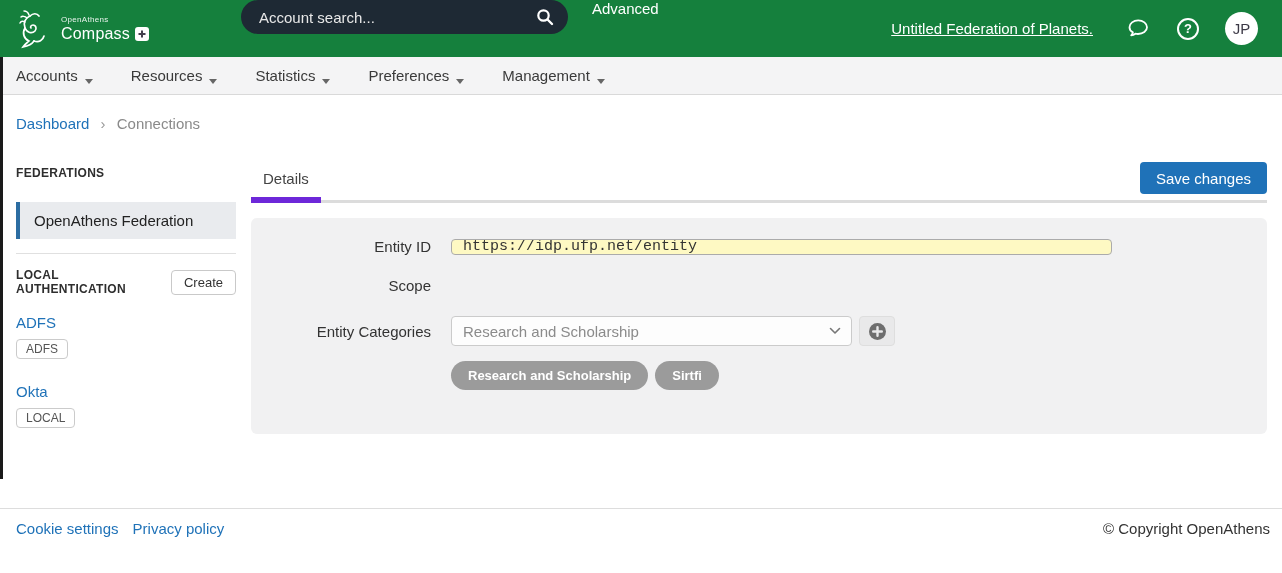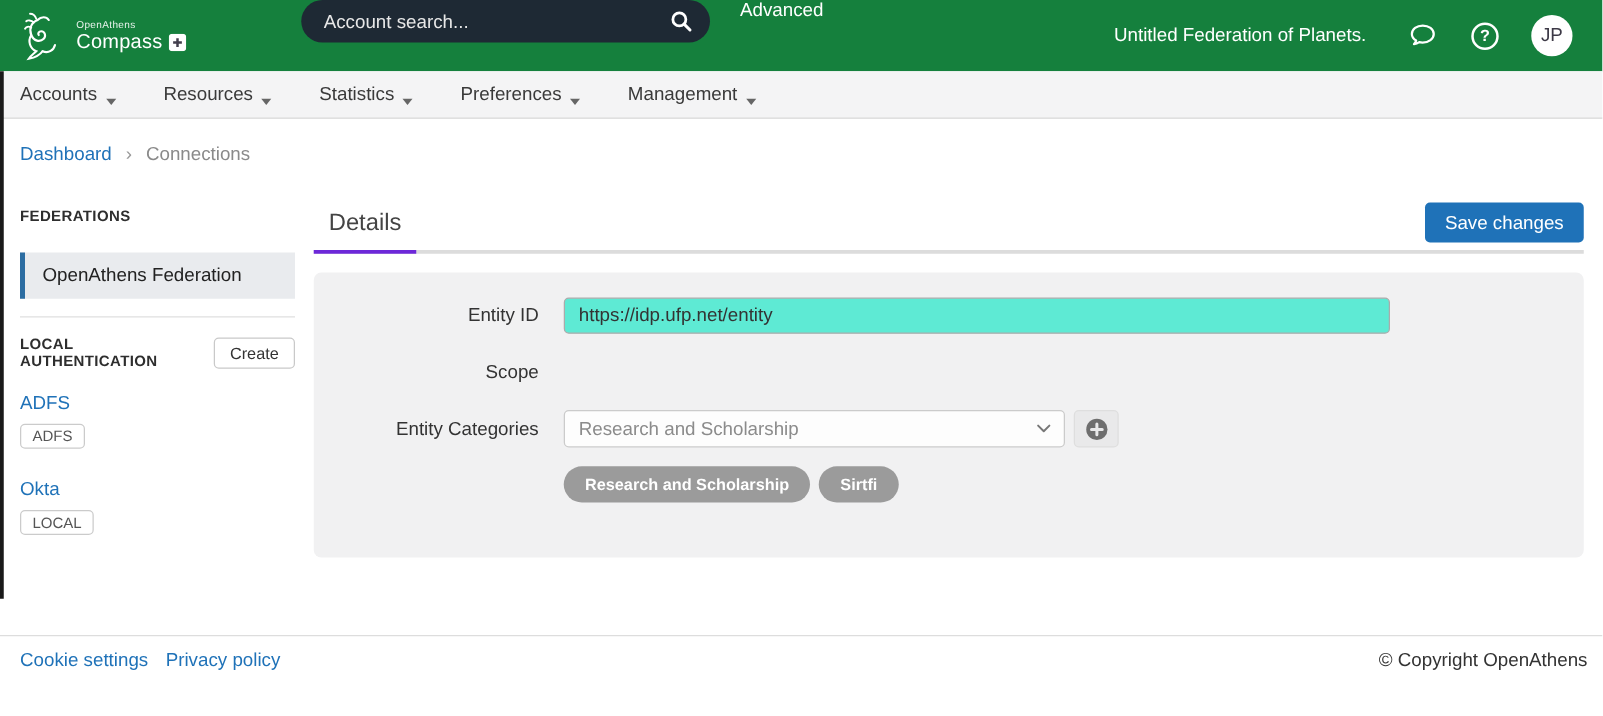--- a/index.html
+++ b/index.html
@@ -13,21 +13,21 @@
   .logo-small { color:#fff; font-size:8px; letter-spacing:.3px; margin-bottom:2px; opacity:.9; }
   .logo-large-row { display:flex; align-items:center; gap:5px; }
   .logo-large { color:#fff; font-size:16px; letter-spacing:.2px; }
   .search-pill { margin-left:92px; width:327px; height:34px; background:#1e2934; border-radius:17px;
                  display:flex; align-items:center; padding:0 14px 0 18px; }
   .search-pill input { flex:1; background:transparent; border:none; outline:none; color:#f0f0f0; font-size:15px;
                        font-family:"Liberation Sans", sans-serif; }
   .search-pill input::placeholder { color:#e8e8e8; opacity:1; }
   .advanced { margin-left:24px; color:#fff; font-size:15px; text-decoration:none; cursor:pointer; }
   .topbar-right { margin-left:auto; display:flex; align-items:center; }
-  .org-name { color:#fff; font-size:15px; margin-right:32px; }
+  .org-name { color:#fff; font-size:15px; margin-right:32px;text-decoration:underline; }
   .icon-btn { display:flex; align-items:center; justify-content:center; width:26px; height:26px;
               margin-right:24px; cursor:pointer; }
   .help-circle { width:22px; height:22px; border:2px solid #fff; border-radius:50%; color:#fff;
                  font-size:13px; font-weight:bold; display:flex; align-items:center; justify-content:center; }
   .avatar { width:33px; height:33px; background:#fff; border-radius:50%; color:#3c3946; font-size:15px;
             font-weight:500; display:flex; align-items:center; justify-content:center; cursor:pointer; }
 
   
   .navbar { height:38px; background:#f4f4f5; border-bottom:1px solid #d9d9d9; display:flex;
             align-items:center; padding-left:16px; }
@@ -55,33 +55,33 @@
   .create-btn { background:#fff; border:1px solid #c9c9c9; border-radius:4px; padding:4px 12px;
                 font-size:13px; color:#333; cursor:pointer; font-family:"Liberation Sans", sans-serif; }
   .connection { margin-top:18px; }
   .connection + .connection { margin-top:24px; }
   .conn-link { color:#1f72b8; font-size:15px; font-weight:500; text-decoration:none; cursor:pointer; display:inline-block; }
   .conn-badge { display:inline-block; margin-top:7px; border:1px solid #cbcbcb; border-radius:4px;
                 padding:2px 9px; font-size:12px; color:#555; background:#fff; }
 
   
   .tabstrip { position:relative; display:flex; align-items:flex-end; border-bottom:3px solid #dcdcdc; height:41px; }
-  .tab { padding:0 12px 10px; margin-bottom:-3px; border-bottom:3px solid #6d28d9; font-size:19px;
+  .tab { padding:0 12px 10px; margin-bottom:-3px; border-bottom:6px solid #6d28d9; font-size:15px;
          color:#444; cursor:pointer; }
   .save-btn { position:absolute; right:0; top:0; height:32px; padding:0 16px; background:#1f72b8; color:#fff;
               border:none; border-radius:4px; font-size:15px; cursor:pointer;
               font-family:"Liberation Sans", sans-serif; }
 
   
   .panel { margin-top:15px; background:#f1f1f2; border-radius:6px; padding:20px 0 44px; }
   .form-row { display:flex; align-items:center; margin-bottom:22px; }
   .form-label { width:180px; text-align:right; font-size:15px; color:#333; flex:none; }
   .form-control { margin-left:20px; display:flex; align-items:center; }
-  .text-input { width:661px; height:29px; background:#5eead4; border:1px solid #ababab; border-radius:4px;
-                padding:0 11px; font-size:15px; color:#333; font-family:Liberation Sans, sans-serif; }
+  .text-input { width:661px; height:16px; background:#fef9c3; border:1px solid #ababab; border-radius:4px;
+                padding:0 11px; font-size:15px; color:#333; font-family:Liberation Mono, monospace; }
   .select-box { width:401px; height:30px; background:#fdfdfd; border:1px solid #cbcbcb; border-radius:4px;
                 display:flex; align-items:center; padding:0 10px 0 11px; cursor:pointer; }
   .select-text { flex:1; font-size:15px; color:#8b8b8b; white-space:nowrap; overflow:hidden; }
   .add-btn { margin-left:7px; width:36px; height:30px; background:#e9e9ea; border:1px solid #dedede;
              border-radius:4px; display:flex; align-items:center; justify-content:center; cursor:pointer; }
   .chips-row { margin-left:200px; margin-bottom:0; display:flex; align-items:center; }
   .chip { display:inline-flex; align-items:center; height:29px; padding:0 17px; border-radius:15px;
           background:#9b9b9b; color:#fff; font-size:13px; font-weight:bold; margin-right:7px; cursor:pointer; }
 
   

